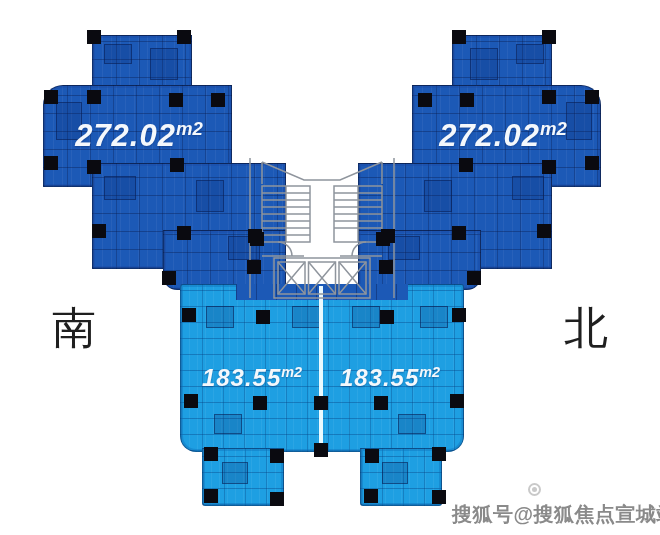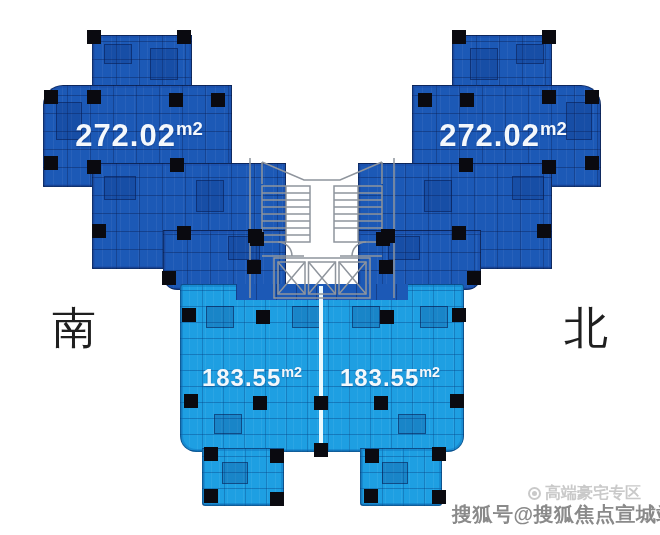--- a/index.html
+++ b/index.html
@@ -31,20 +31,21 @@
   .column{position:absolute;width:14px;height:14px;background:var(--column,#0a0a10);z-index:4;}
   .core-svg{position:absolute;left:238px;top:152px;z-index:3;}
   .divider{position:absolute;left:319px;top:286px;width:4px;height:164px;background:var(--divider,#eafaff);z-index:3;}
   .lobby-band{position:absolute;left:236px;top:284px;width:172px;height:16px;background:var(--dark-unit,#1c59b6);z-index:2;
     background-image:repeating-linear-gradient(90deg, rgba(9,26,74,.4) 0 1px, transparent 1px 20px);}
   
   .area-label{
     position:absolute;z-index:5;color:var(--label-text,#f4f8fc);font-weight:bold;
     text-align:center;letter-spacing:1px;white-space:nowrap;
     text-shadow:0 1px 2px rgba(0,30,90,.35);
+    font-style:italic;
   }
   .area-label sup{font-size:.60em;vertical-align:super;letter-spacing:0;}
   .label-272{font-size:31px;}
   .label-183{font-size:24px;}
   .compass{
     position:absolute;z-index:5;font-size:44px;color:var(--compass,#1f1f1f);
     line-height:1;font-weight:500;
   }
   
   .wm-brand{
@@ -188,17 +189,16 @@
   </div>
   <div class="area-label label-183" style="left:325px;top:364px;width:130px;">
     <span>183.55</span><sup>m2</sup>
   </div>
 
   <div class="compass" style="left:52px;top:306px;">南</div>
   <div class="compass" style="left:564px;top:306px;">北</div>
 
   <div class="wm-brand">
     <span class="wm-logo"></span>
-    <span>高端豪宅专区</span>
   </div>
   <div class="wm-account">搜狐号@搜狐焦点宣城站</div>
 
 </div>
 
 </body></html>

